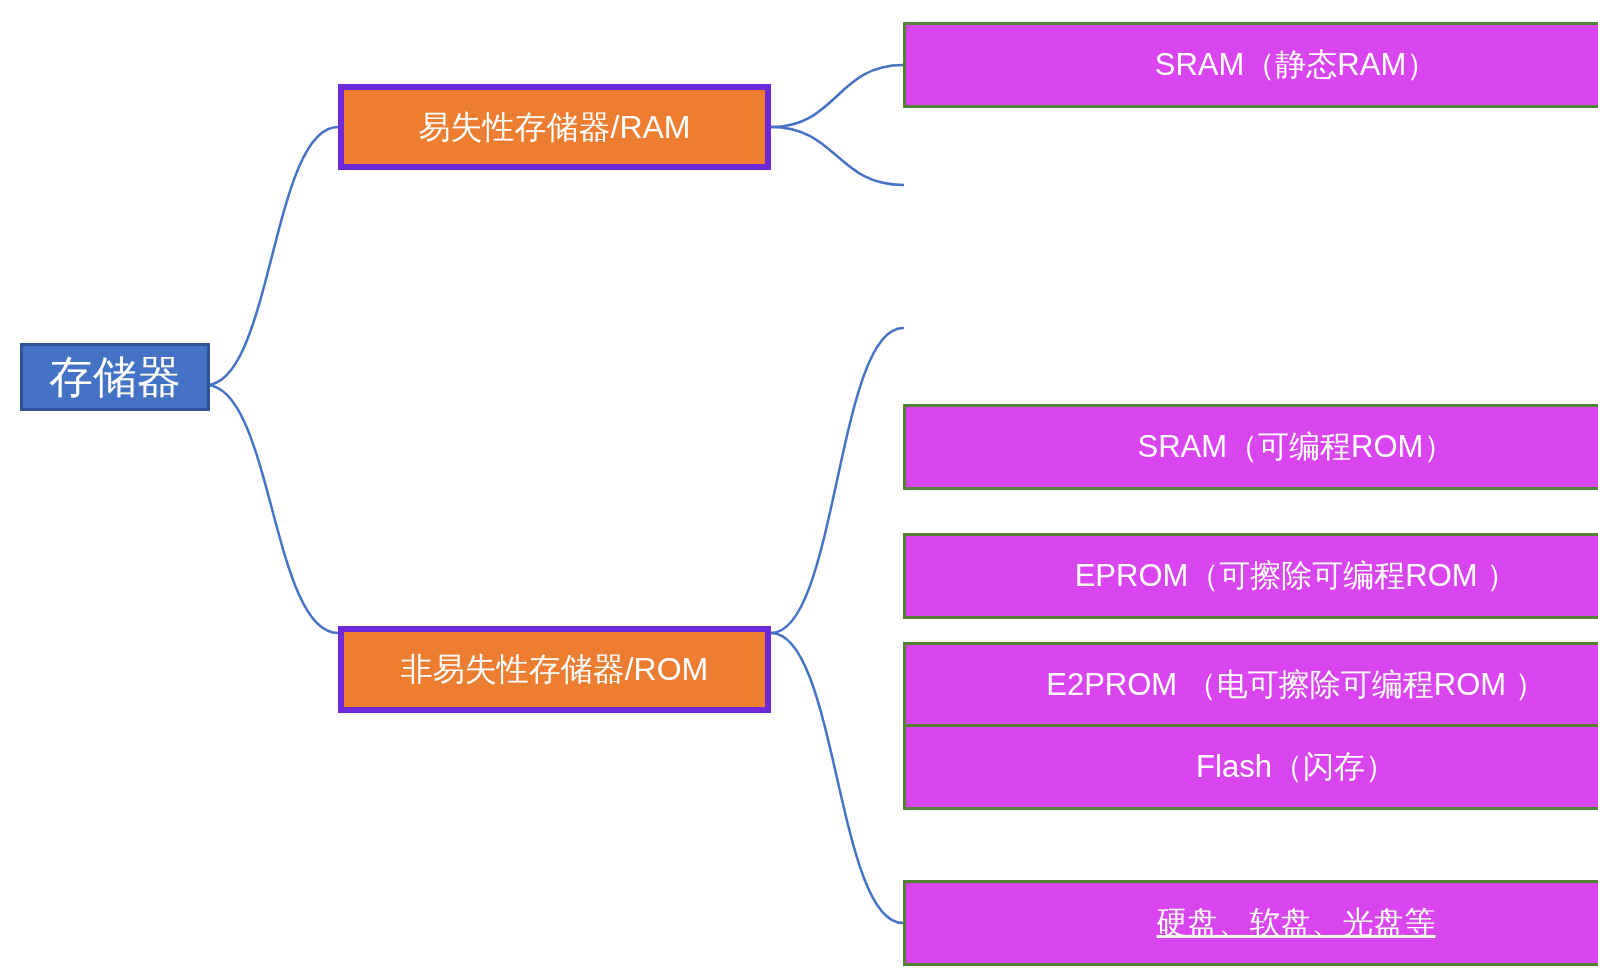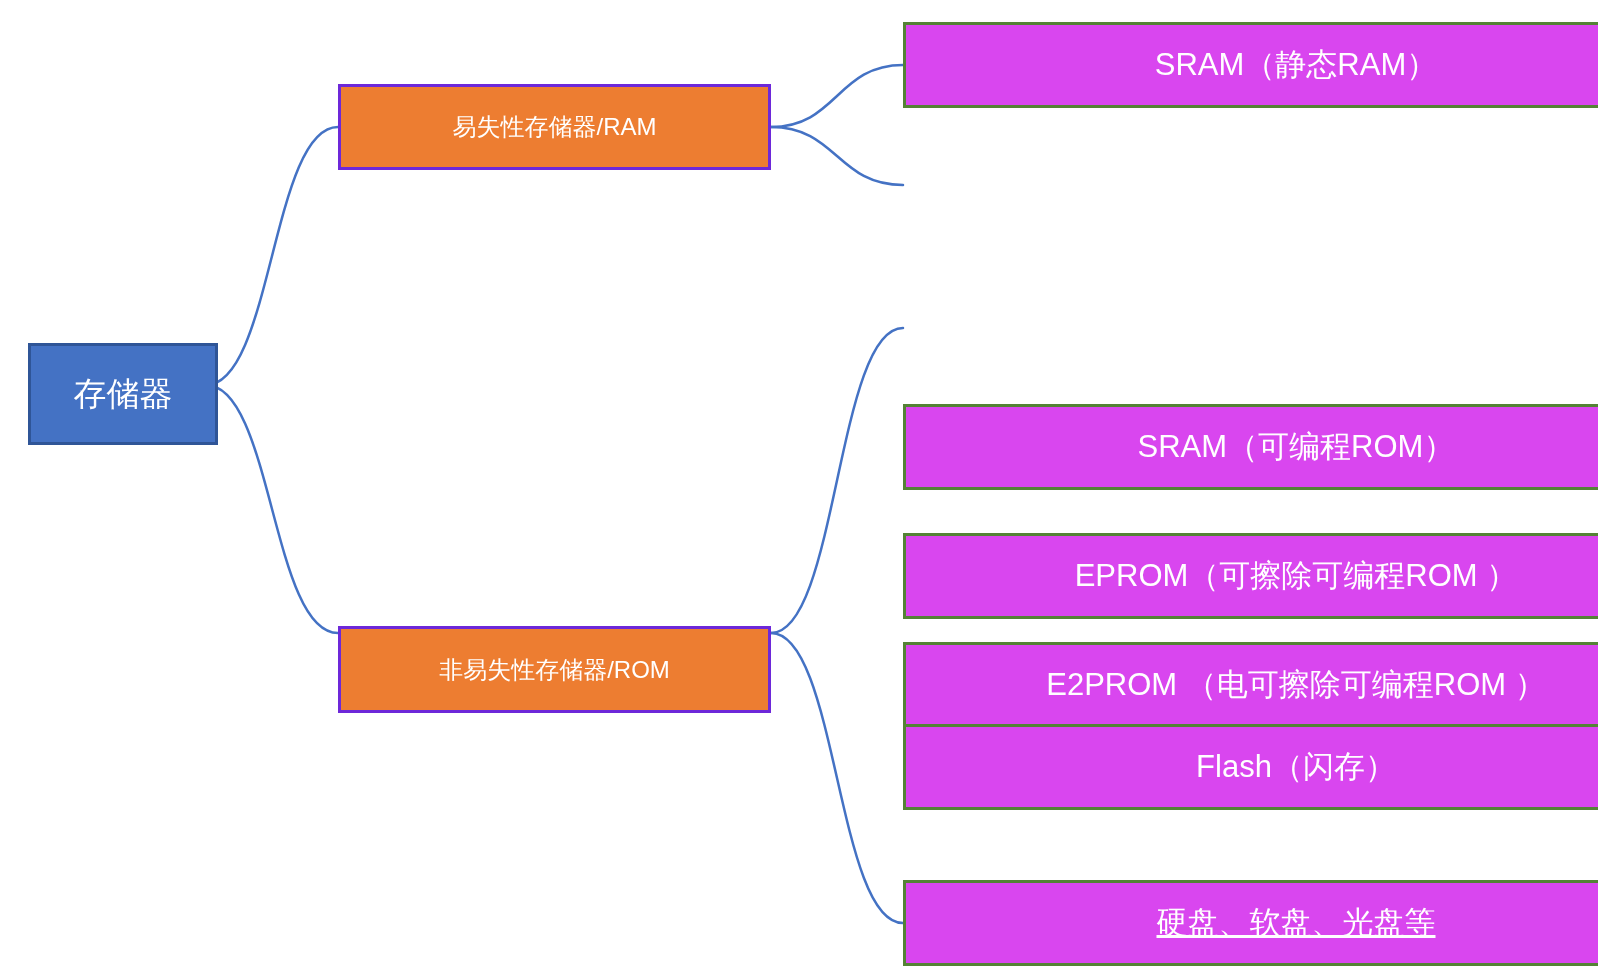--- a/index.html
+++ b/index.html
@@ -34,29 +34,29 @@
     display: flex;
     align-items: center;
     justify-content: center;
     text-align: center;
     color: #ffffff;
     box-sizing: border-box;
     line-height: 1.15;
     white-space: nowrap;
   }
   .node-root {
-    left: 28px; top: 343px; width: 190px; height: 102px;
+    left: 20px; top: 343px; width: 190px; height: 68px;
     background: #4472C4;
     border: 3px solid #2F5597;
-    font-size: 33px;
+    font-size: 44px;
   }
   .node-branch {
     background: #ED7D31;
-    border: 3px solid #6d28d9;
-    font-size: 24px;
+    border: 6px solid #6d28d9;
+    font-size: 32px;
   }
   .node-branch.ram { left: 338px; top: 84px;  width: 433px; height: 86px; }
   .node-branch.rom { left: 338px; top: 590px; width: 433px; height: 87px; margin-top: 36px; }
   .node-leaf {
     left: 903px; width: 786px; height: 86px;
     background: #d946ef;
     border: 3px solid #548235;
     font-size: 31px;
     align-items: center;
   }

